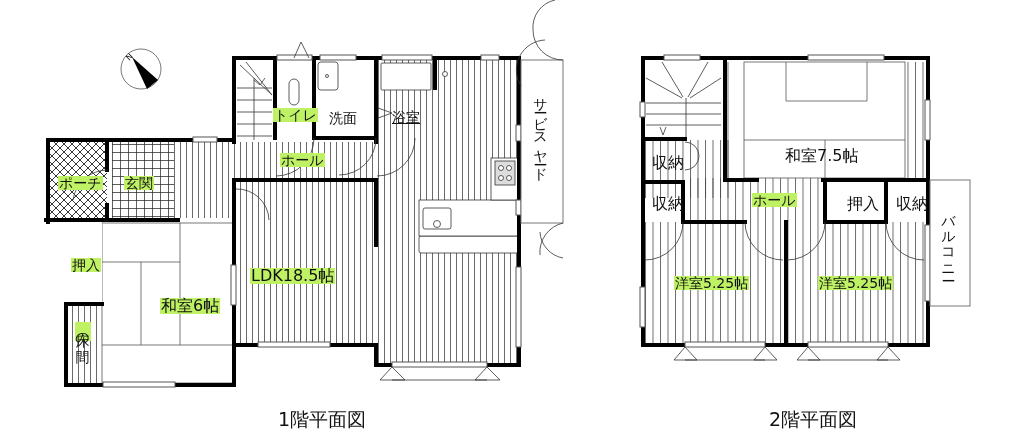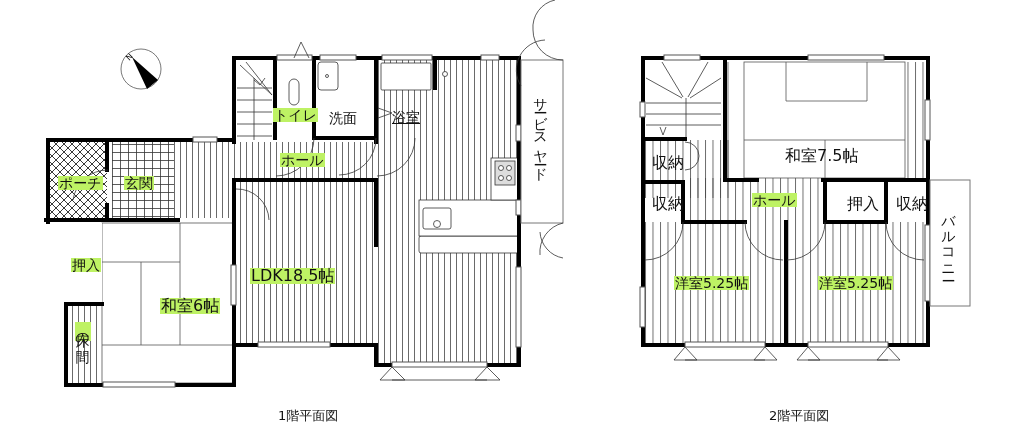--- a/index.html
+++ b/index.html
@@ -5,21 +5,21 @@
   html, body { margin:0; padding:0; background:#fff; }
   body { width:1017px; height:446px; position:relative; overflow:hidden;
          font-family:"DejaVu Sans", sans-serif; color:#111; }
   #plan { position:absolute; left:0; top:0; width:1017px; height:446px; }
   .lbl { position:absolute; font-size:15px; line-height:1; white-space:nowrap;
          background:transparent; color:#111; }
   .lbl.sm { font-size:16px; }
   .lbl.md { font-size:14px; }
   .lbl.lg { font-size:16px; }
   .vert { writing-mode:vertical-rl; text-orientation:upright; letter-spacing:1px; }
-  .caption { position:absolute; font-size:13px; }
+  .caption { position:absolute; font-size:19px; }
   .halo { background:#bef264; padding:0 1px; }
 </style>
 </head>
 <body>
 
 <svg id="plan" xmlns="http://www.w3.org/2000/svg" width="1017" height="446" viewBox="0 0 1017 446">
   <defs>
     <pattern id="vlines" width="6" height="10" patternUnits="userSpaceOnUse">
       <line x1="0.5" y1="0" x2="0.5" y2="10" stroke="#444" stroke-width="0.8"></line>
     </pattern>

